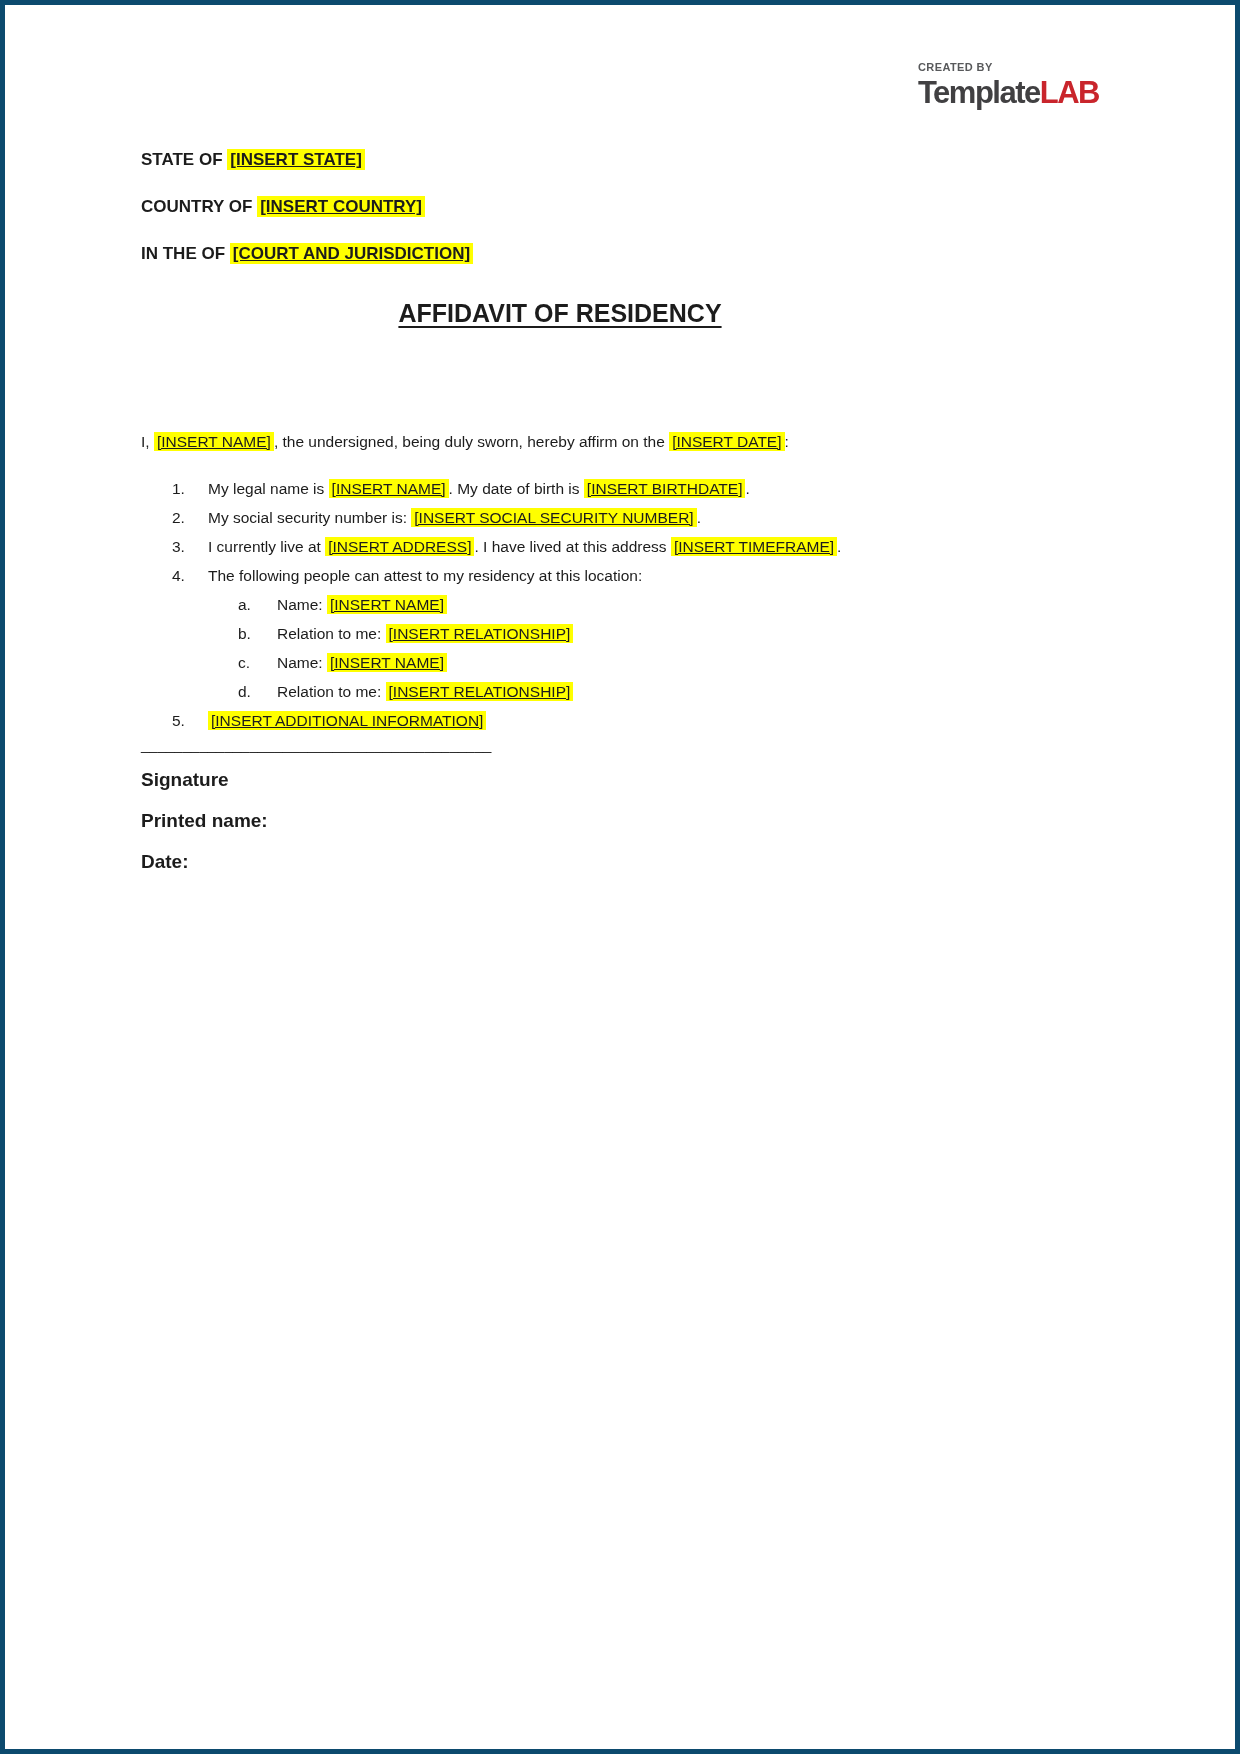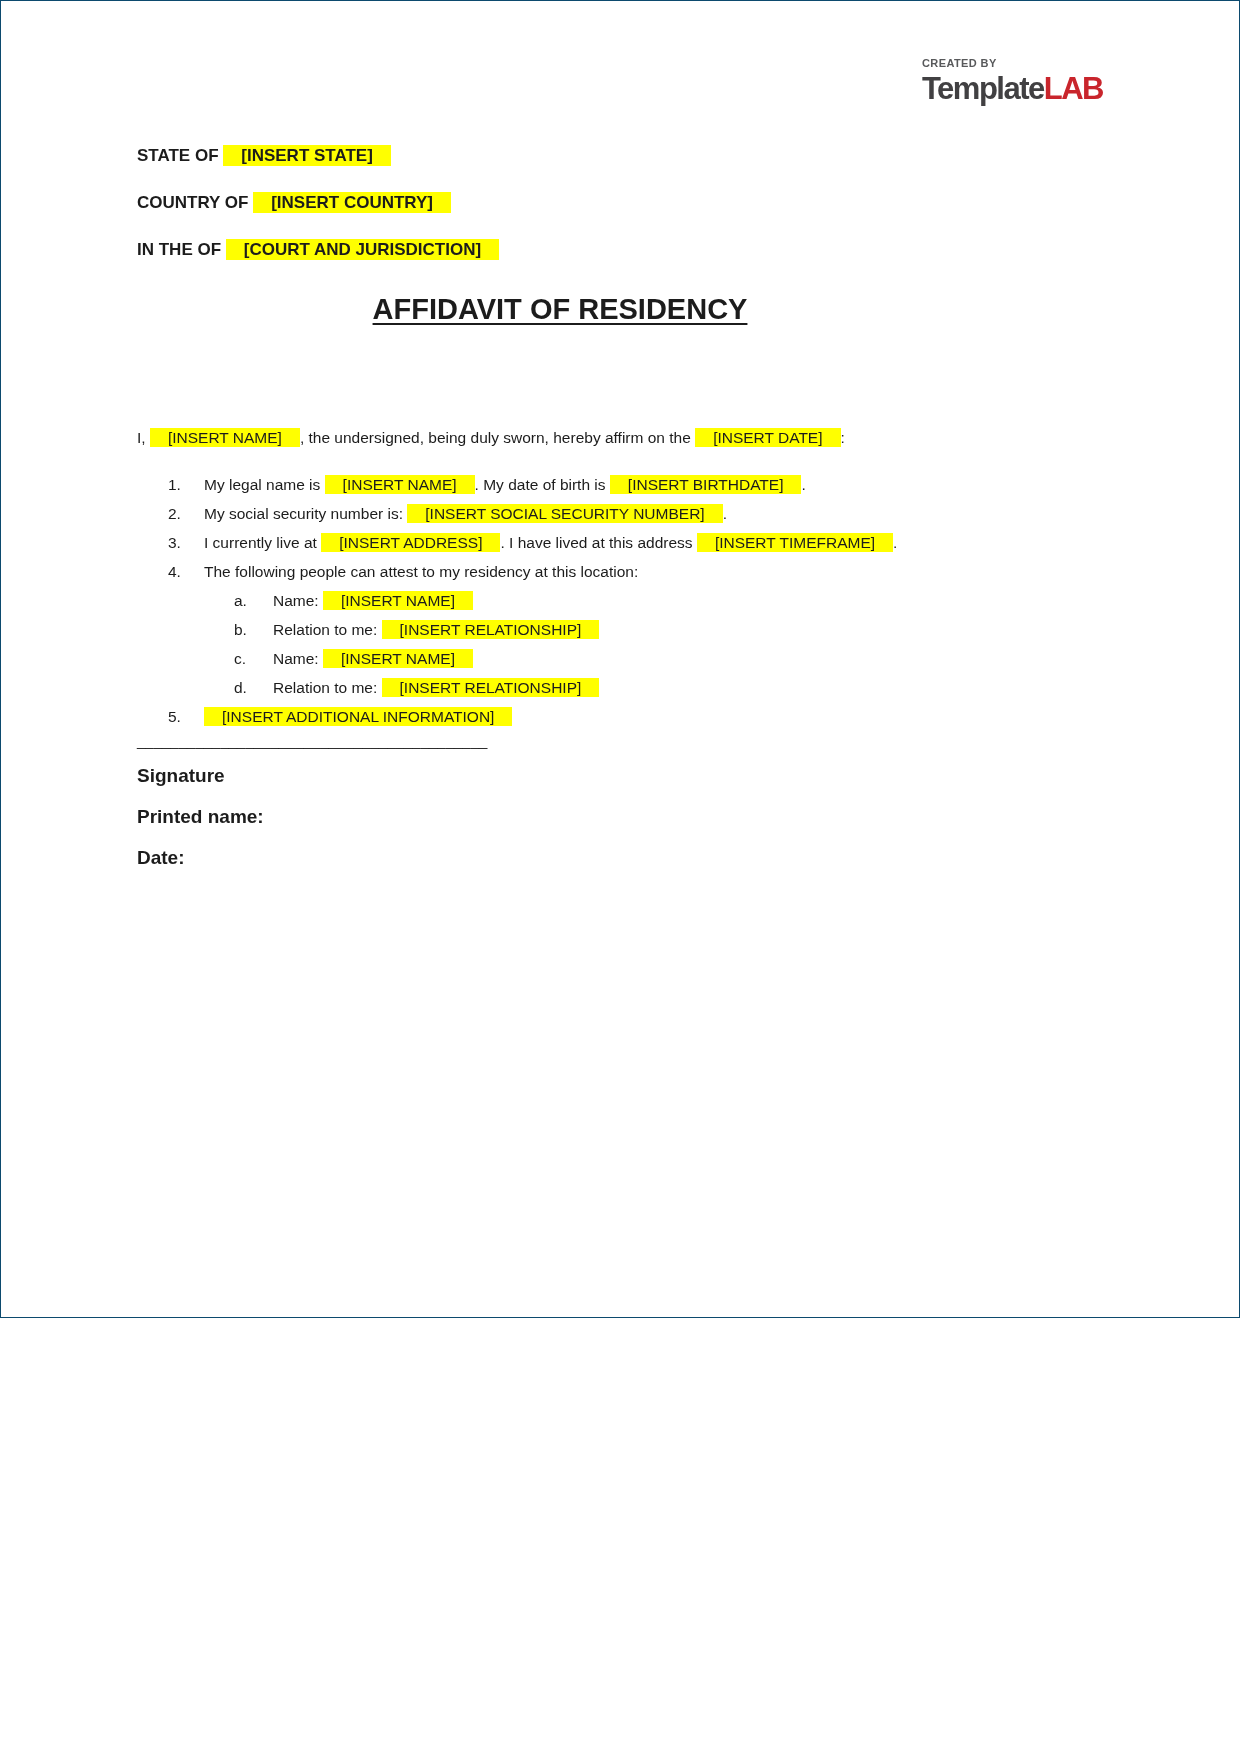--- a/index.html
+++ b/index.html
@@ -1,22 +1,22 @@
 <!DOCTYPE html>
 <html style="--hl: #ffff00; --brand-gray: #414042; --brand-red: #c9252c;"><head>
 <meta charset="utf-8">
 <style>
   * { margin: 0; padding: 0; box-sizing: border-box; }
   html, body { background: #ffffff; }
   .page {
     width: 1240px;
-    height: 1318px;
+    height: 1754px;
     margin: 0 auto;
     background: #ffffff;
-    border: 1px solid #0c4a6e;
+    border: 5px solid #0c4a6e;
     padding: 56px 136px 0 136px;
     font-family: "Liberation Sans", sans-serif;
     color: #1c1c1c;
     position: relative;
   }
 
   
   .logo-wrap { text-align: right; }
   .logo { display: inline-block; text-align: left; line-height: 1; }
   .created-by {
@@ -27,37 +27,38 @@
     line-height: 12px;
   }
   .brand { font-size: 31px; font-weight: bold; letter-spacing: -1.5px; line-height: 40px; }
   .brand-main { color: var(--brand-gray, #414042); }
   .brand-accent { color: var(--brand-red, #c9252c); }
 
   
   mark.hl {
     background: var(--hl, #ffff00);
     color: inherit;
-    padding: 1px 18px;
+    padding: 1px 3px;
+    text-decoration: underline;
   }
 
   
   .hdr-block { margin-top: 36px; }
   .hdr {
     font-size: 17px;
     font-weight: bold;
     line-height: 22px;
     margin-bottom: 25px;
   }
 
   
   .title {
     margin: 30px 120px 0 0;
     text-align: center;
-    font-size: 29px;
+    font-size: 25px;
     font-weight: bold;
     line-height: 36px;
     text-decoration: underline;
     text-decoration-thickness: 2px;
     text-underline-offset: 4px;
   }
 
   
   .intro {
     margin-top: 96px;

